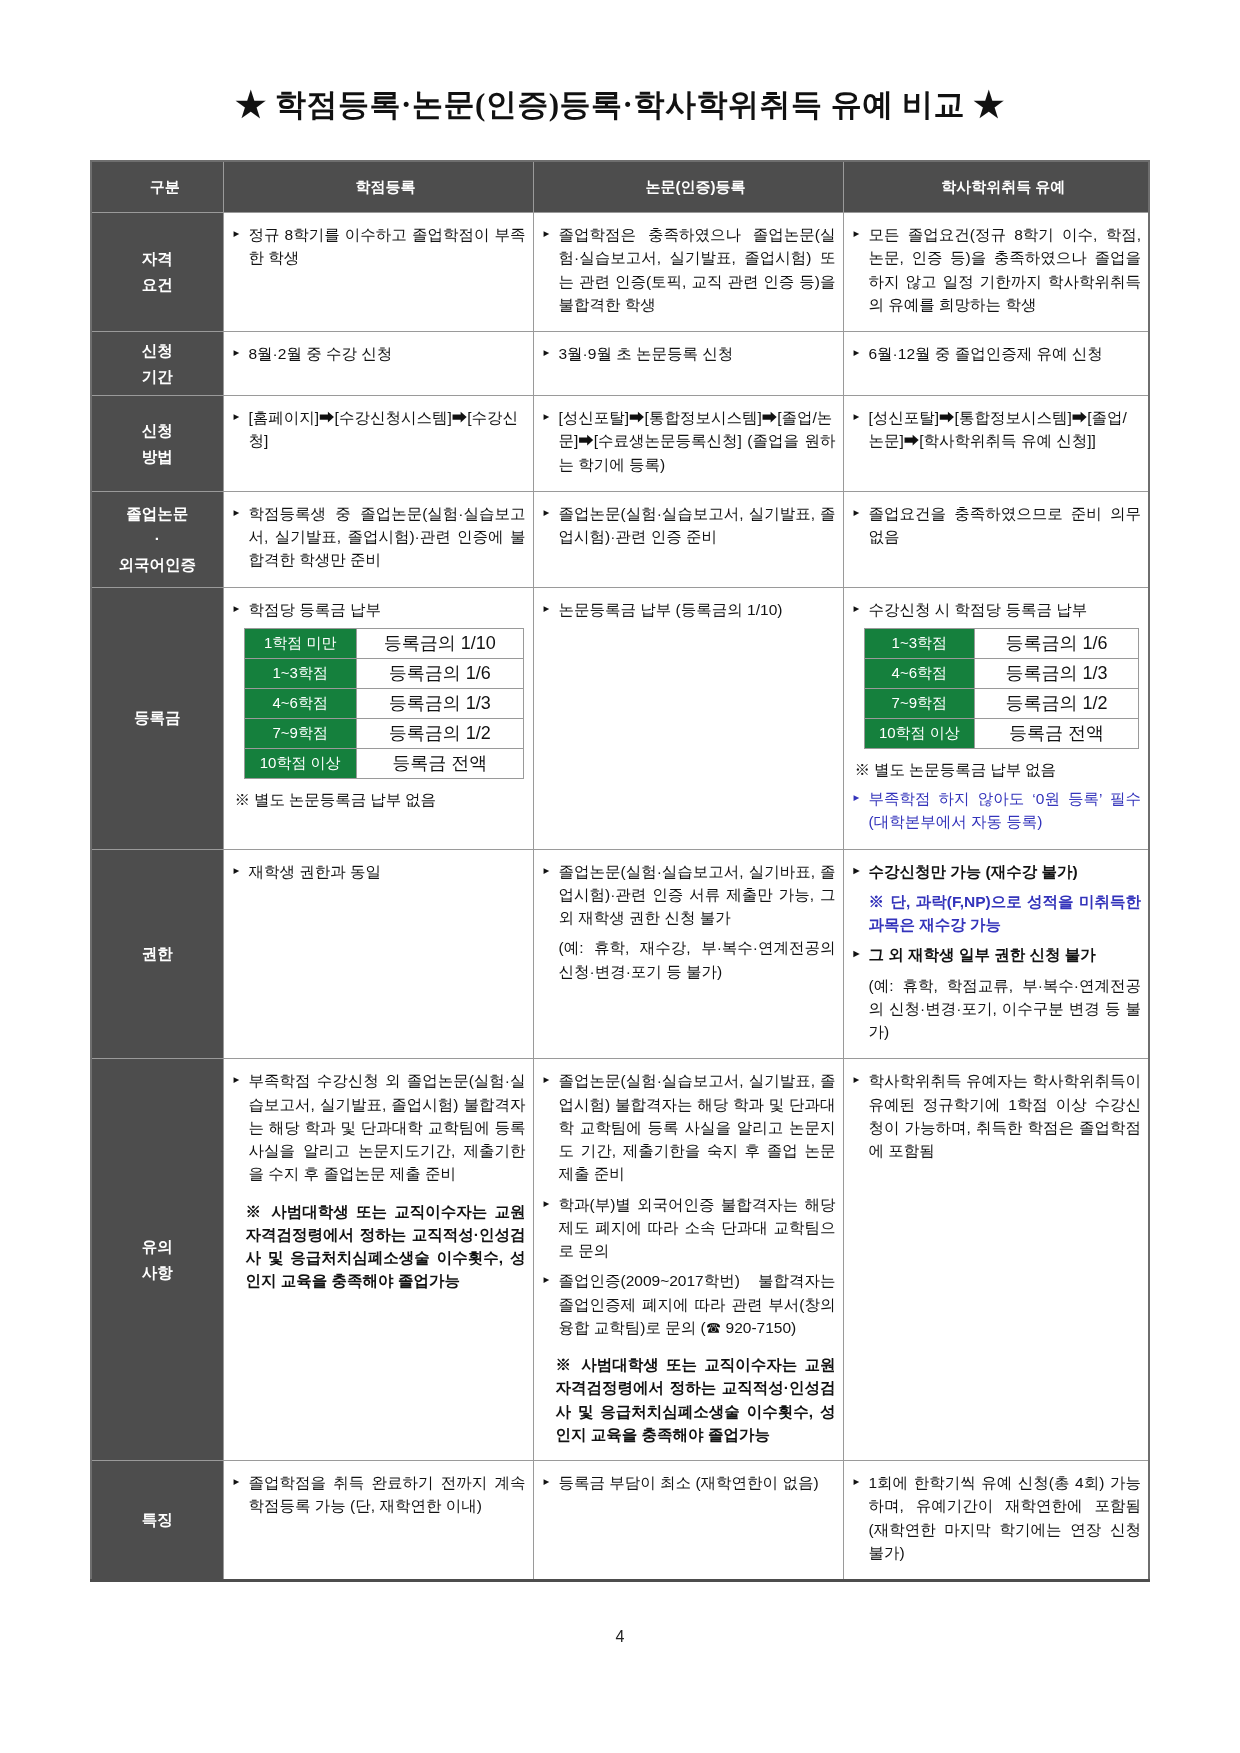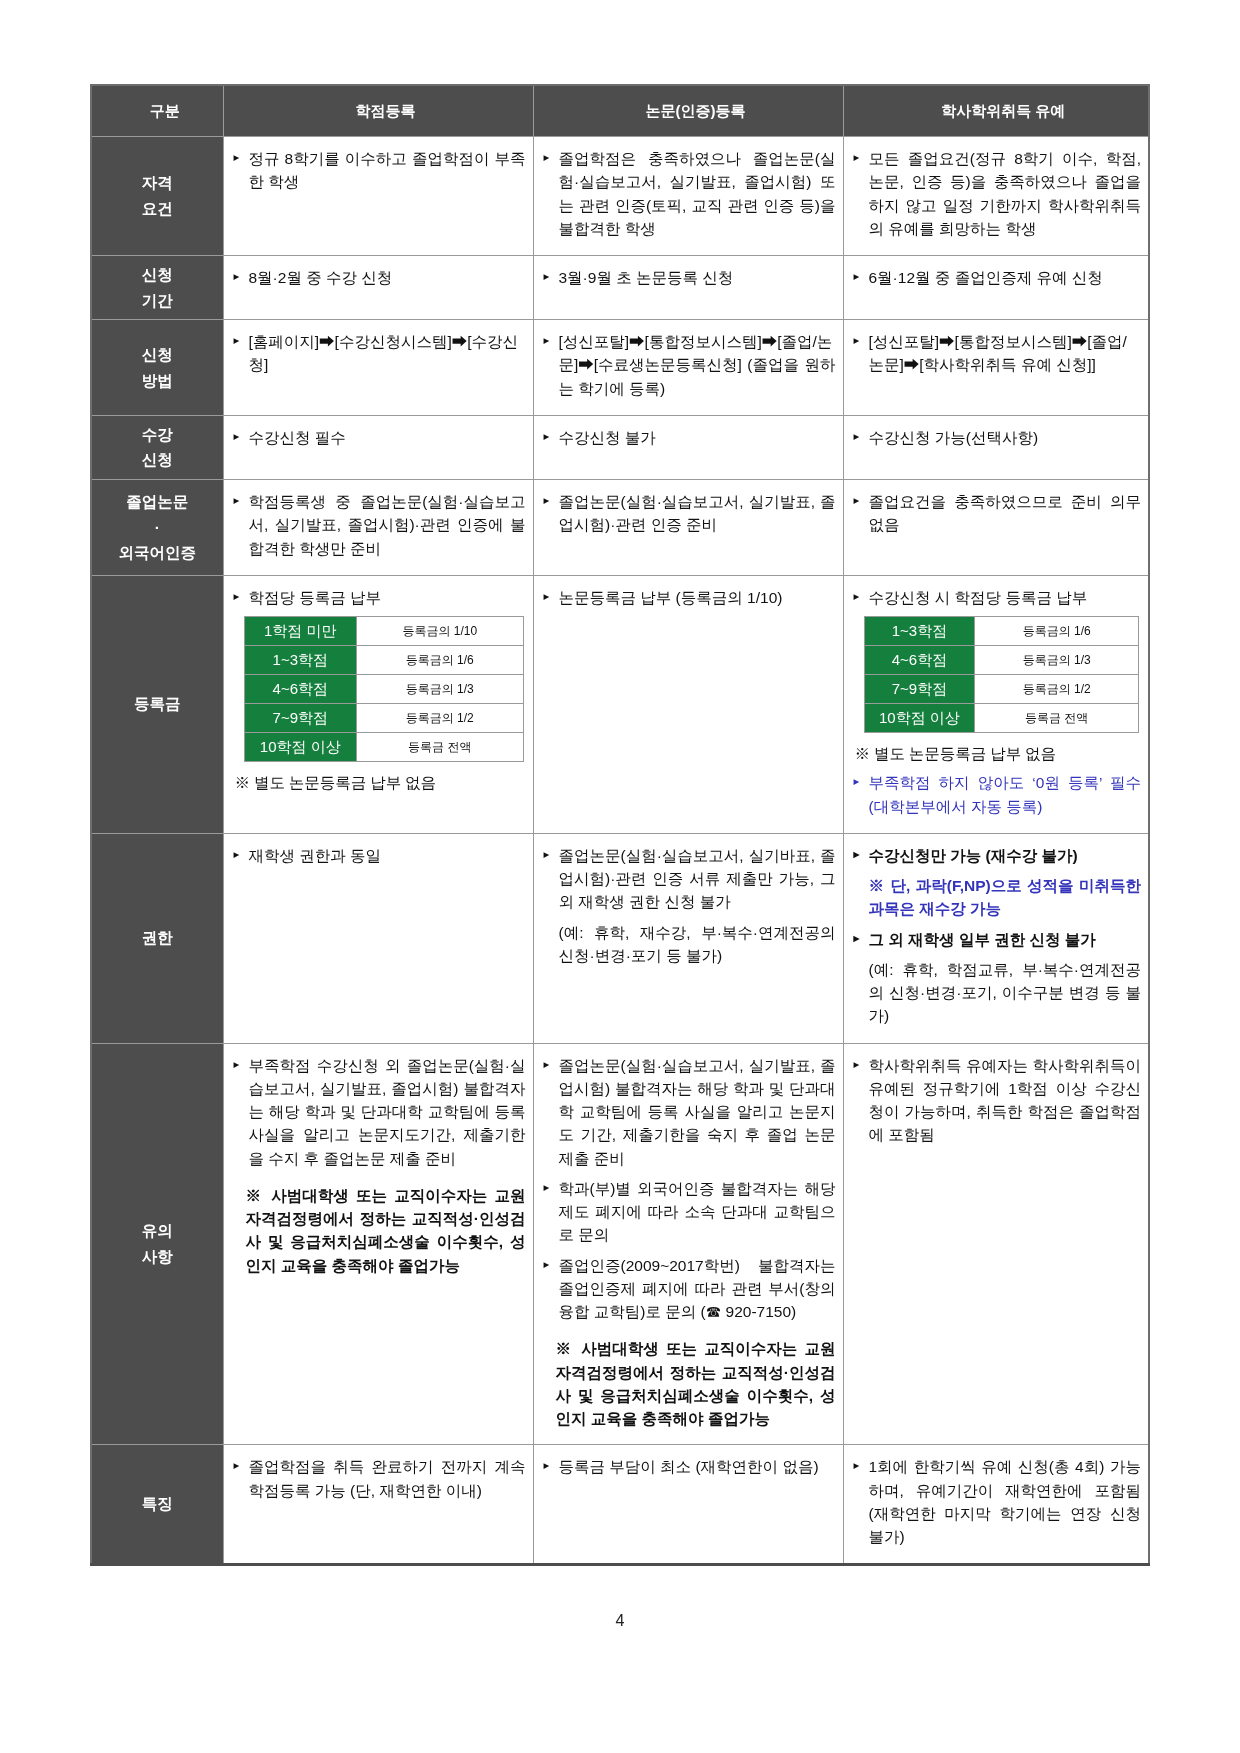--- a/index.html
+++ b/index.html
@@ -38,29 +38,30 @@
   p.noteind{margin:14px 0 6px;padding-left:13px;}
   .bold{font-weight:bold;}
   .blue{color:#3333bb;}
   table.fee{border-collapse:collapse;margin:5px 2px 8px 11px;}
   table.fee th{
     background:#15803d;color:#fff;font-weight:normal;font-size:15px;
     width:110px;height:26px;text-align:center;border:1px solid #9a9a9a;padding:1px 4px;
   }
   table.fee td{
     width:168px;border:1px solid #9a9a9a;text-align:center;
-    font-size:12px;padding:1px 4px;background:#fff;
+    font-size:18px;padding:1px 4px;background:#fff;
   }
   .pageno{text-align:center;margin-top:46px;font-size:16px;color:#222;}
 </style>
 </head>
 <body>
 
 <div class="page">
 
+  <h1 class="title"><span>★</span> <span>학점등록·논문(인증)등록·학사학위취득 유예 비교</span> <span>★</span></h1>
 
   <table class="cmp">
     <colgroup>
       <col style="width:132px">
         <col style="width:310px">
         <col style="width:310px">
         <col style="width:306px">
     </colgroup>
     <thead>
       <tr>
@@ -104,32 +105,20 @@
           <p class="it"><span class="bl">▸</span><span>[홈페이지]➡[수강신청시스템]➡[수강신청]</span></p>
         </td>
         <td class="c">
           <p class="it"><span class="bl">▸</span><span>[성신포탈]➡[통합정보시스템]➡[졸업/논문]➡[수료생논문등록신청] (졸업을 원하는 학기에 등록)</span></p>
         </td>
         <td class="c">
           <p class="it"><span class="bl">▸</span><span>[성신포탈]➡[통합정보시스템]➡[졸업/논문]➡[학사학위취득 유예 신청]]</span></p>
         </td>
       </tr>
 
-      <tr>
-        <th class="rl"><span>수강</span><br><span>신청</span></th>
-        <td class="c">
-          <p class="it"><span class="bl">▸</span><span>수강신청 필수</span></p>
-        </td>
-        <td class="c">
-          <p class="it"><span class="bl">▸</span><span>수강신청 불가</span></p>
-        </td>
-        <td class="c">
-          <p class="it"><span class="bl">▸</span><span>수강신청 가능(선택사항)</span></p>
-        </td>
-      </tr>
 
       <tr>
         <th class="rl"><span>졸업논문</span><br><span>·</span><br><span>외국어인증</span></th>
         <td class="c">
           <p class="it"><span class="bl">▸</span><span>학점등록생 중 졸업논문(실험·실습보고서, 실기발표, 졸업시험)·관련 인증에 불합격한 학생만 준비</span></p>
         </td>
         <td class="c">
           <p class="it"><span class="bl">▸</span><span>졸업논문(실험·실습보고서, 실기발표, 졸업시험)·관련 인증 준비</span></p>
         </td>
         <td class="c">

